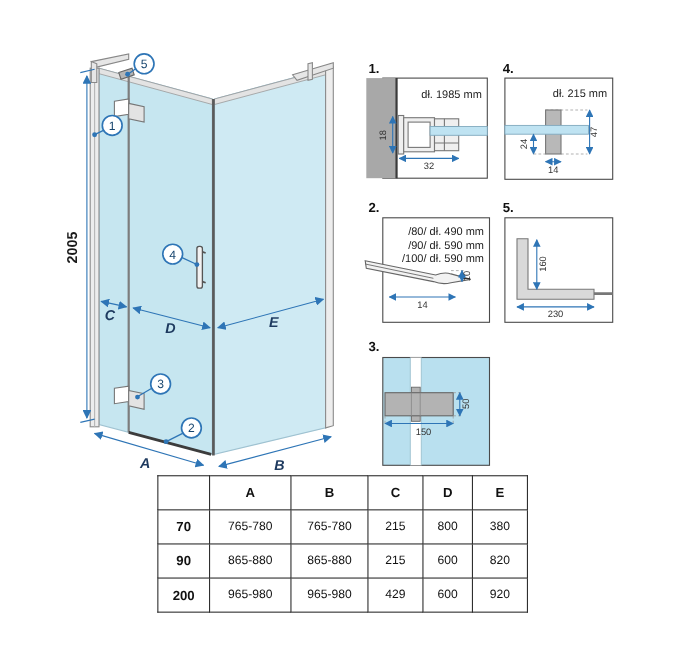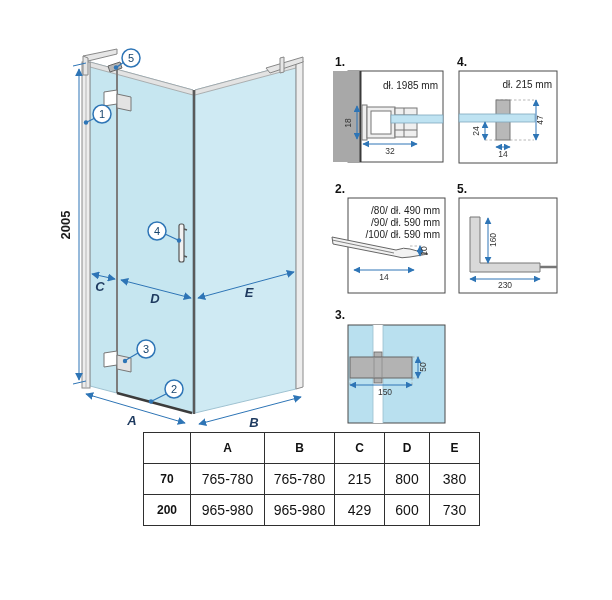--- a/index.html
+++ b/index.html
@@ -11,21 +11,21 @@
   .dlen{font-size:10px;fill:#222;}
   .ddim{font-size:8.5px;fill:#333;text-anchor:middle;}
   .dimletter{font-size:13px;font-weight:bold;font-style:italic;fill:#1e3a5f;text-anchor:middle;}
   .dimbig{font-size:13px;font-weight:bold;fill:#1a1a1a;text-anchor:middle;}
   .cnum{font-size:11px;fill:#17456e;text-anchor:middle;}
   .dimline{stroke:#2e75b6;stroke-width:1;fill:none;}
   .leader{stroke:#2e75b6;stroke-width:1.2;fill:none;}
   .ext{stroke:#999;stroke-width:0.7;stroke-dasharray:2.5 2;fill:none;}
   table.dim-table{position:absolute;left:143px;top:432px;border-collapse:collapse;table-layout:fixed;background:#fff;}
   table.dim-table th,table.dim-table td{border:1.5px solid #2f2f2f;text-align:center;vertical-align:middle;
-      font-size:14px;color:#111;padding:0;height:30px;}
+      font-size:11px;color:#111;padding:0;height:30px;}
   table.dim-table th{font-weight:bold;font-size:12px;}
 </style>
 </head>
 <body>
 
 <div id="canvas">
 
   <svg class="abs" style="left:40px;top:28px" width="280" height="412" viewBox="0 0 280 412">
     <defs>
       <marker id="m0" viewBox="0 0 10 10" refX="9" refY="5" markerWidth="8" markerHeight="8" orient="auto-start-reverse">
@@ -273,23 +273,31 @@
     </tr>
     <tr>
       <th>70</th>
       <td>765-780</td>
       <td>765-780</td>
       <td>215</td>
       <td>800</td>
       <td>380</td>
     </tr>
     <tr>
+      <th>90</th>
+      <td>865-880</td>
+      <td>865-880</td>
+      <td>215</td>
+      <td>600</td>
+      <td>820</td>
+    </tr>
+    <tr>
       <th>200</th>
       <td>965-980</td>
       <td>965-980</td>
       <td>429</td>
       <td>600</td>
-      <td>730</td>
+      <td>920</td>
     </tr>
   </tbody>
     </table>
 
 </div>
 
 </body></html>

